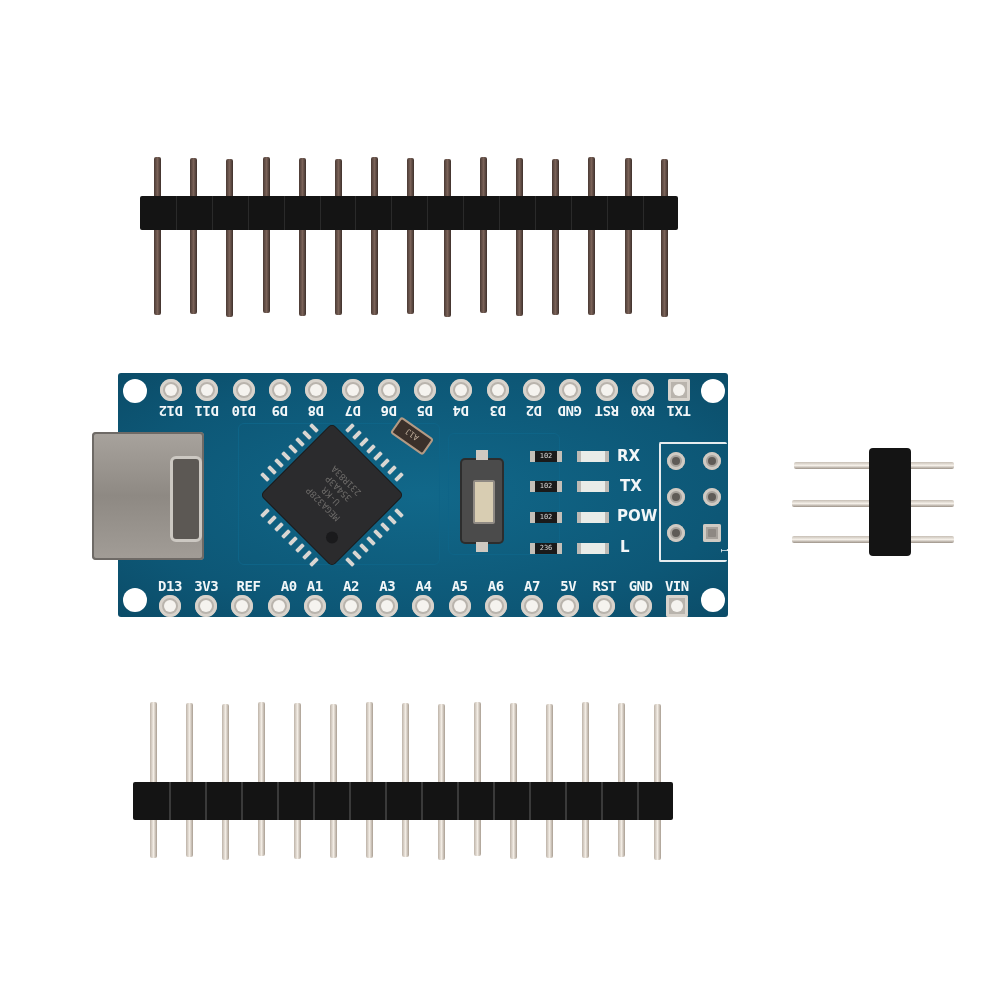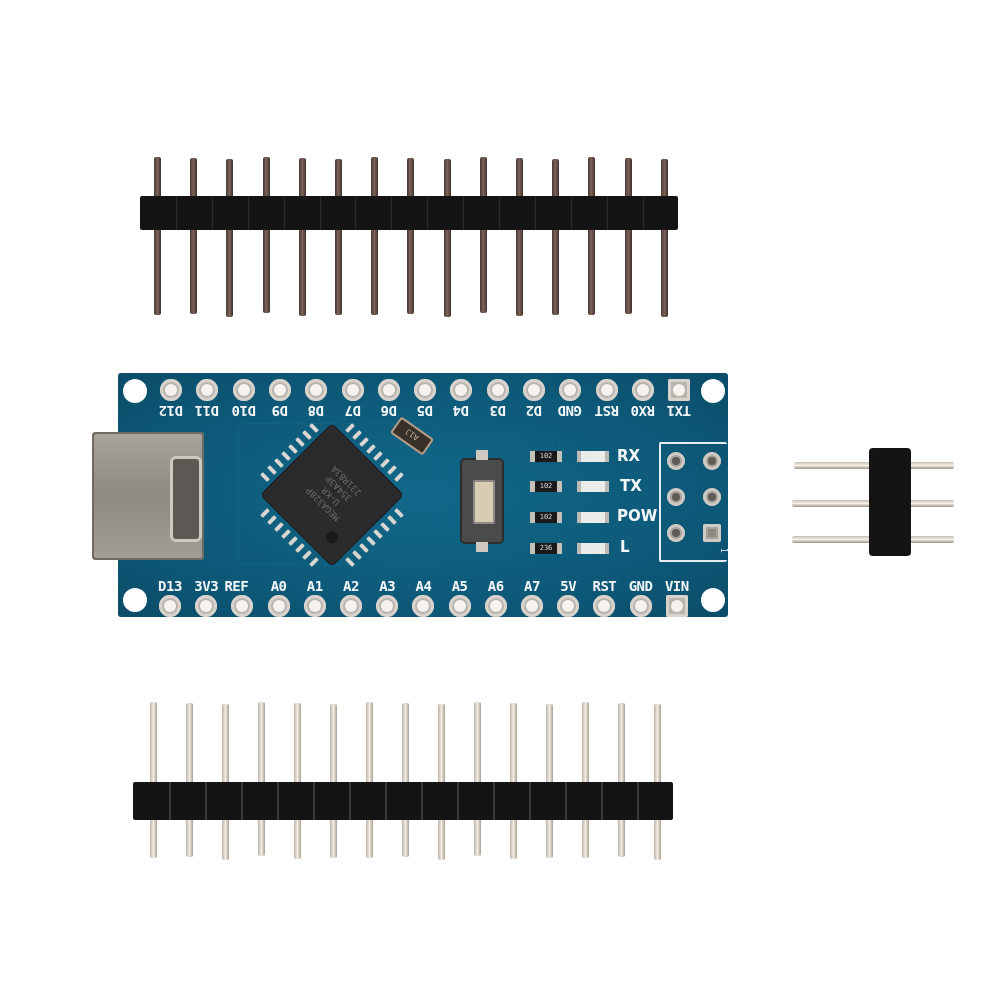--- a/index.html
+++ b/index.html
@@ -192,25 +192,25 @@
       <div class="hole"></div>
     </div>
     <div class="lbl" style="left: 152px; top: 578px; width: 36px; text-align: center;">D13</div>
     <div class="pad" style="left: 195.2px; top: 595px;">
       <div class="hole"></div>
     </div>
     <div class="lbl" style="left: 188.2px; top: 578px; width: 36px; text-align: center;">3V3</div>
     <div class="pad" style="left: 231.4px; top: 595px;">
       <div class="hole"></div>
     </div>
-    <div class="lbl" style="left: 224.4px; top: 578px; width: 36px; text-align: left;">REF</div>
+    <div class="lbl" style="left: 224.4px; top: 578px; width: 36px; text-align: right;">REF</div>
     <div class="pad" style="left: 267.6px; top: 595px;">
       <div class="hole"></div>
     </div>
-    <div class="lbl" style="left: 260.6px; top: 578px; width: 36px; text-align: center;">A0</div>
+    <div class="lbl" style="left: 260.6px; top: 578px; width: 36px; text-align: right;">A0</div>
     <div class="pad" style="left: 303.8px; top: 595px;">
       <div class="hole"></div>
     </div>
     <div class="lbl" style="left: 296.8px; top: 578px; width: 36px; text-align: center;">A1</div>
     <div class="pad" style="left: 340px; top: 595px;">
       <div class="hole"></div>
     </div>
     <div class="lbl" style="left: 333px; top: 578px; width: 36px; text-align: center;">A2</div>
     <div class="pad" style="left: 376.2px; top: 595px;">
       <div class="hole"></div>

